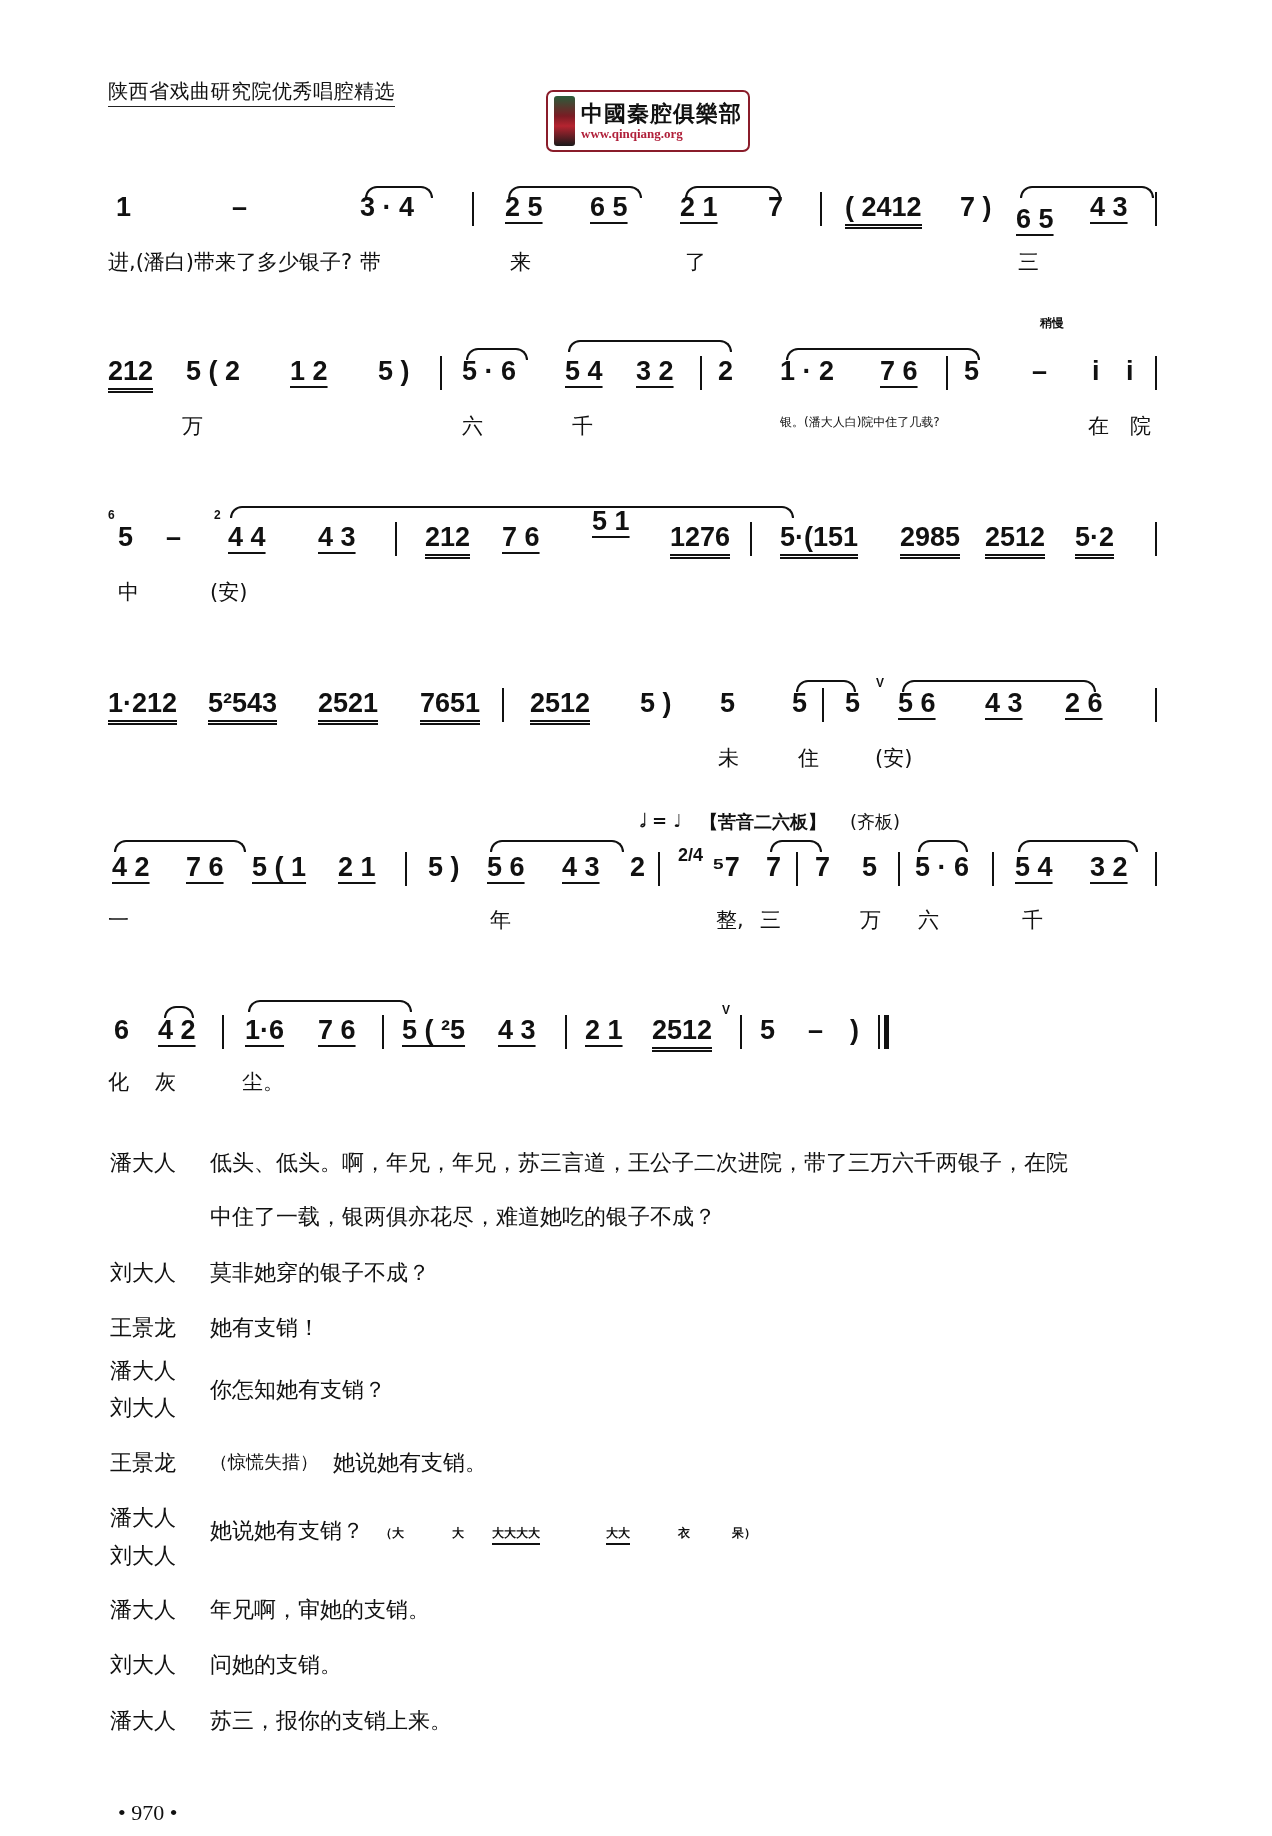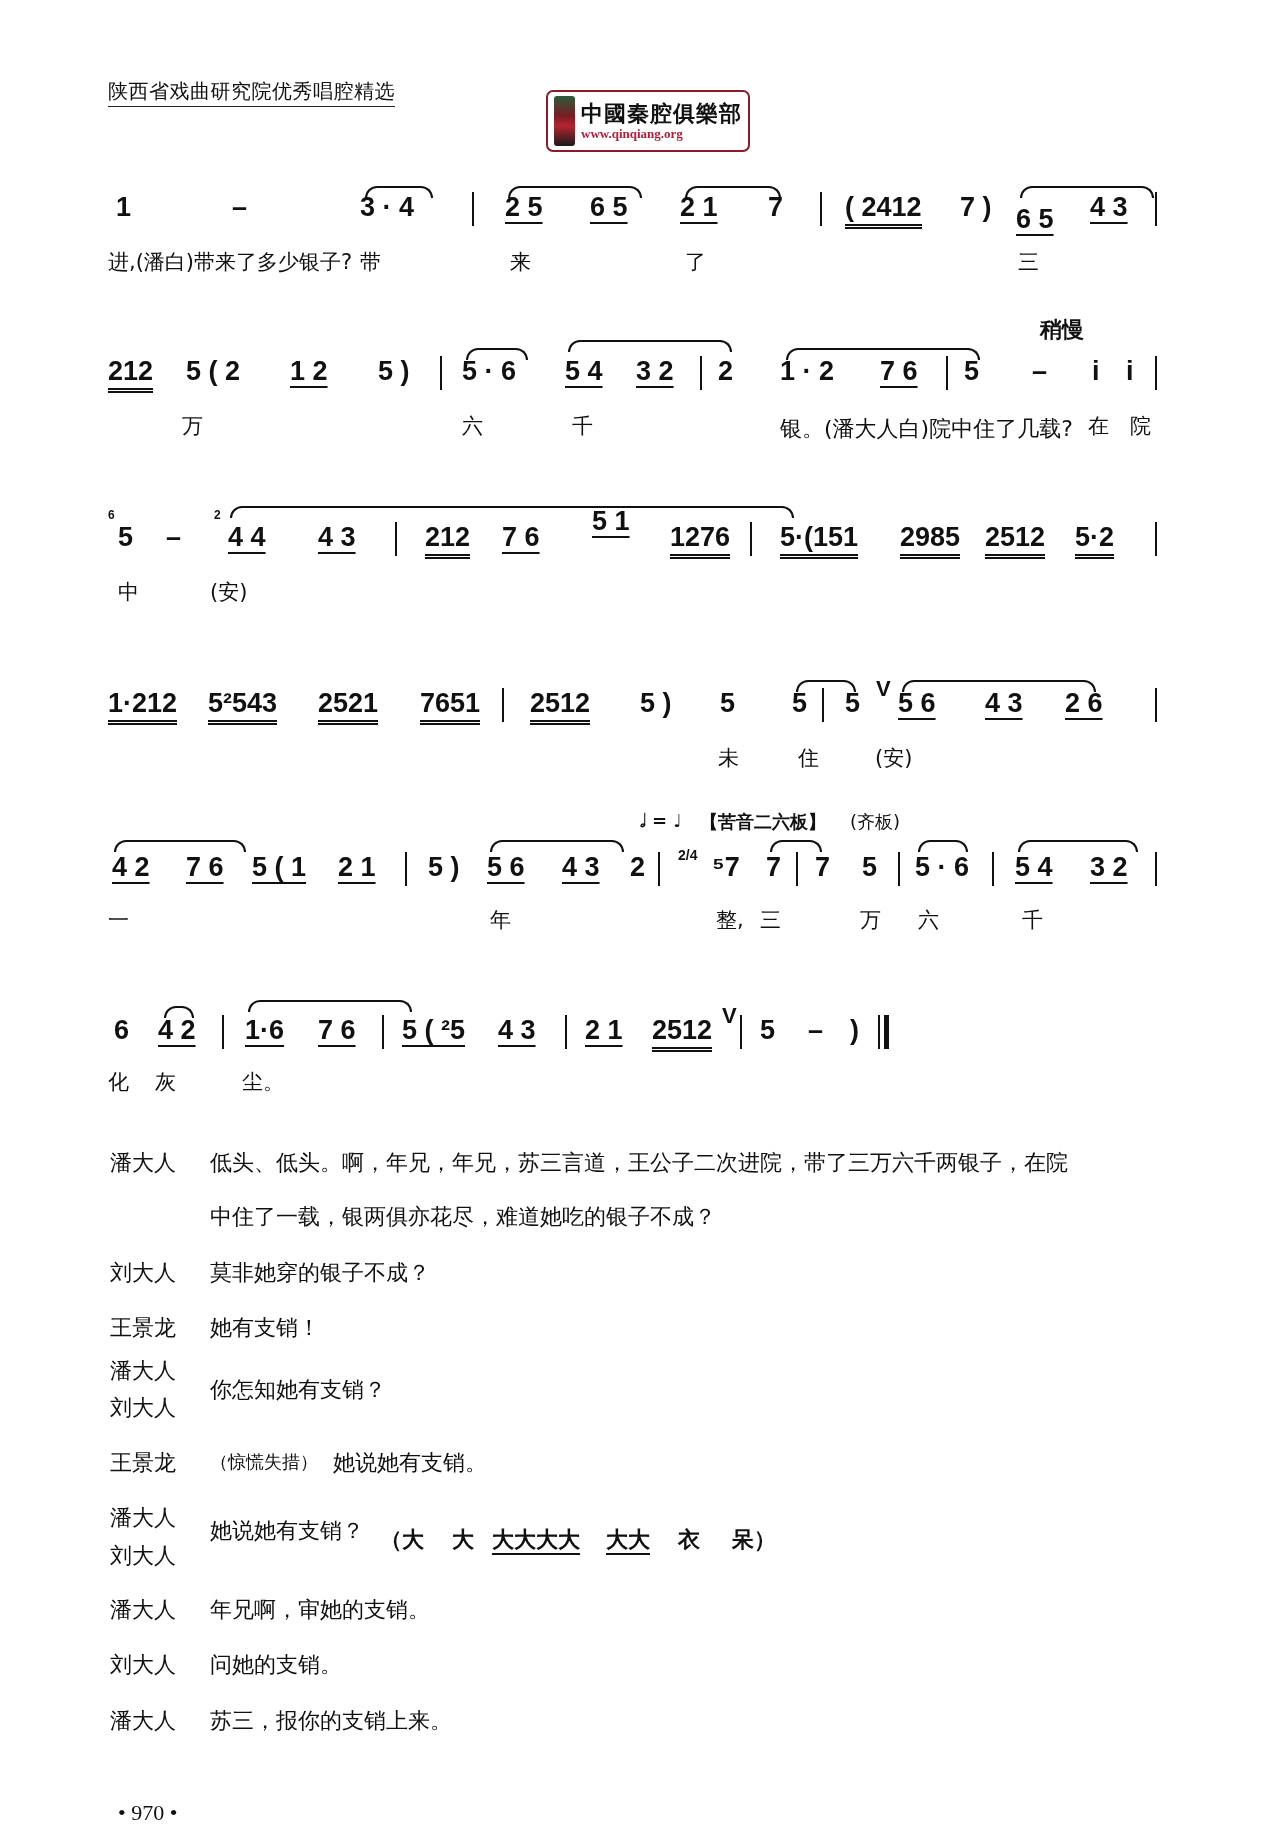--- a/index.html
+++ b/index.html
@@ -11,21 +11,21 @@
   .logo { left:546px; top:90px; width:204px; height:62px; border:2px solid #8a1c2a; border-radius:7px;
           background:#fff; box-sizing:border-box; display:flex; align-items:center; padding:3px 6px; gap:6px;}
   .logo-figure { width:36px; height:50px; border-radius:3px;
                  background:linear-gradient(180deg,#2a5c3a 0%,#7a1c24 40%,#b52430 60%,#1a1a1a 100%); }
   .logo-text { display:flex; flex-direction:column; }
   .logo-cn { font-size:22px; font-weight:bold; color:#111; letter-spacing:1px; line-height:26px; font-family:"DejaVu Serif",serif;}
   .logo-url { font-size:13px; font-weight:bold; color:#b0203a; font-family:"Liberation Serif",serif; line-height:16px;}
 
   .note { font-family:"Liberation Sans","DejaVu Sans",sans-serif; font-weight:bold; font-size:27px; }
   .lyric { font-family:"DejaVu Sans",sans-serif; font-size:21px; }
-  .small { font-size:22px; }
+  .small { font-size:12px; }
   .barline { position:absolute; width:2px; height:34px; background:#111; }
   .ul1 { text-decoration:underline; text-underline-offset:6px; text-decoration-thickness:2px; }
   .ul2 { border-bottom:5px double #111; padding-bottom:1px; }
   .slur { position:absolute; border:2px solid #111; border-bottom:none; border-radius:14px 14px 0 0; height:10px; }
   .dlg-name { left:110px; font-family:"DejaVu Serif","Liberation Serif",serif; font-size:22px; }
   .dlg-text { left:210px; font-family:"DejaVu Serif","Liberation Serif",serif; font-size:22px; }
   .page-num { left:118px; top:1800px; font-family:"Liberation Serif",serif; font-size:22px; }
   .tempo { font-size:18px; font-weight:bold; }
 </style>
 </head>
@@ -158,21 +158,21 @@
   <span class="abs note ul1" style="left:186px;top:852px">7 6</span>
   <span class="abs note ul1" style="left:252px;top:852px">5 ( 1</span>
   <span class="abs note ul1" style="left:338px;top:852px">2 1</span>
   <div class="barline" style="left:405px;top:852px"></div>
   <span class="abs note" style="left:428px;top:852px">5 )</span>
   <div class="slur" style="left:490px;top:840px;width:130px"></div>
   <span class="abs note ul1" style="left:487px;top:852px">5 6</span>
   <span class="abs note ul1" style="left:562px;top:852px">4 3</span>
   <span class="abs note" style="left:630px;top:852px">2</span>
   <div class="barline" style="left:658px;top:852px"></div>
-  <span class="abs note" style="left:678px;top:846px;font-size:14px;line-height:18px;writing-mode:horizontal-tb">2/4</span>
+  <span class="abs note" style="left:678px;top:846px;font-size:18px;line-height:18px;writing-mode:horizontal-tb">2/4</span>
   <span class="abs note" style="left:712px;top:852px">⁵7</span>
   <div class="slur" style="left:770px;top:840px;width:48px"></div>
   <span class="abs note" style="left:766px;top:852px">7</span>
   <div class="barline" style="left:796px;top:852px"></div>
   <span class="abs note" style="left:815px;top:852px">7</span>
   <span class="abs note" style="left:862px;top:852px">5</span>
   <div class="barline" style="left:898px;top:852px"></div>
   <div class="slur" style="left:918px;top:840px;width:46px"></div>
   <span class="abs note" style="left:915px;top:852px">5 · 6</span>
   <div class="barline" style="left:992px;top:852px"></div>

